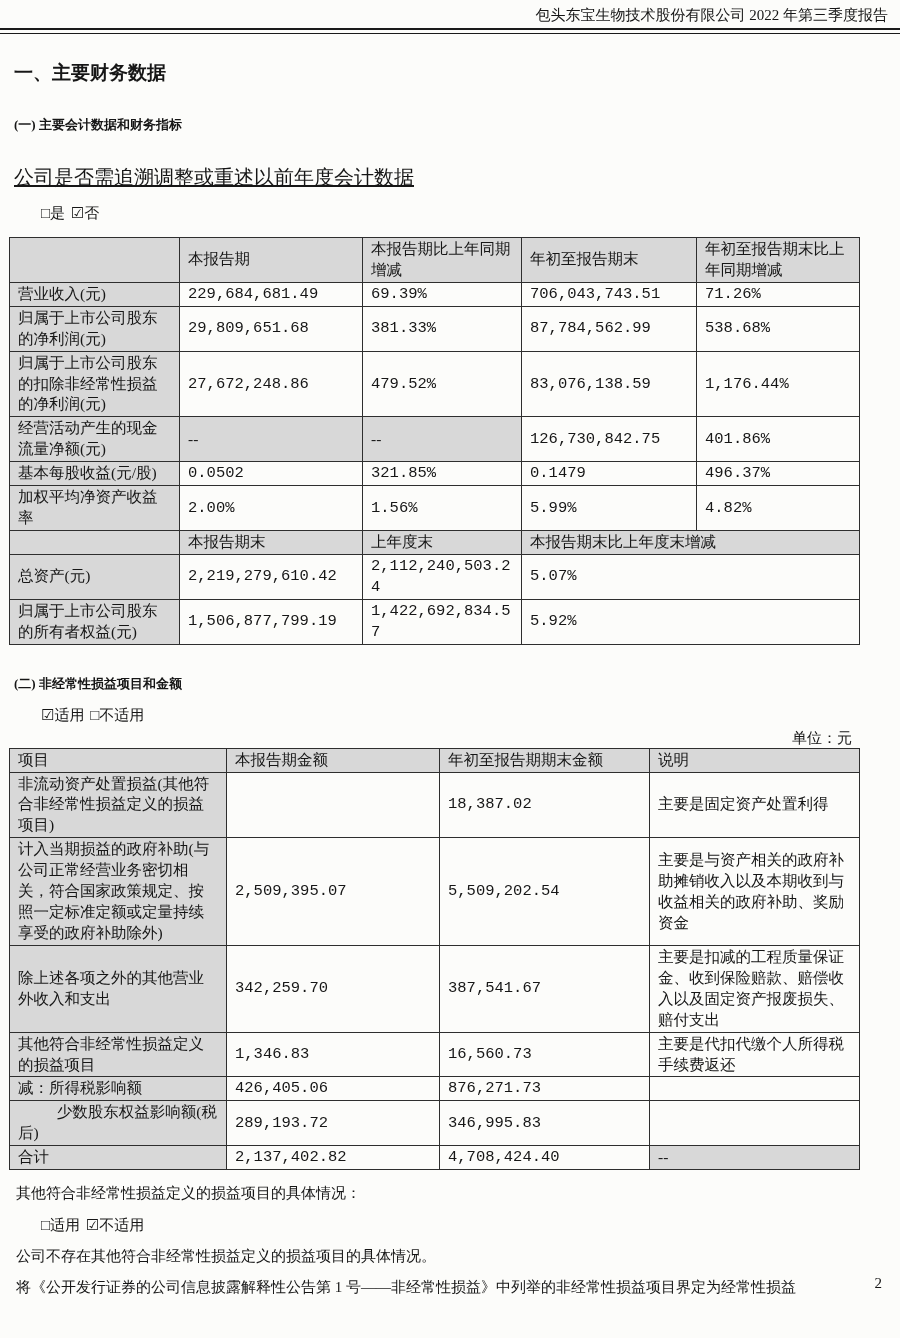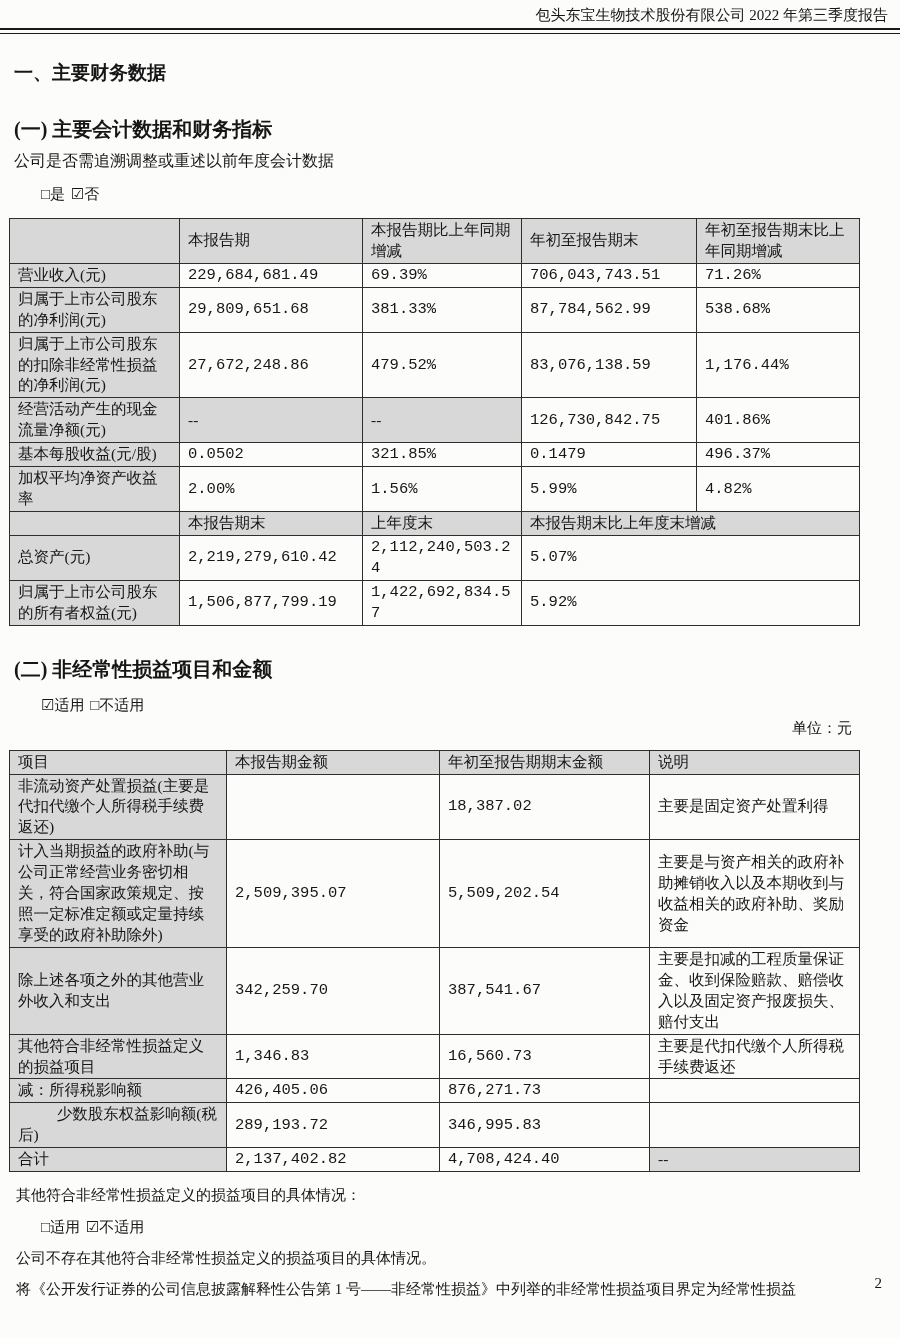--- a/index.html
+++ b/index.html
@@ -6,22 +6,22 @@
   body{
     width:900px;height:1338px;
     background:#fcfcfa;
     font-family:"Liberation Serif","DejaVu Serif",serif;
     color:#161616;
   }
   .page{position:relative;width:900px;height:1312px;overflow:hidden;}
   .doc-header{padding-top:6px;text-align:right;font-size:15px;padding-right:12px;}
   .header-rule{margin-top:3px;height:3px;border-top:2px solid #1a1a1a;border-bottom:1px solid #1a1a1a;}
   .h1{margin:26px 0 0 14px;font-size:19px;font-weight:bold;}
-  .h2{margin:30px 0 0 14px;font-size:20px;font-weight:bold;}
-  .para{margin:8px 0 0 14px;font-size:16px;}
+  .h2{margin:30px 0 0 14px;font-size:13px;font-weight:bold;}
+  .para{margin:30px 0 0 14px;font-size:20px;text-decoration:underline;}
   .checkline{margin:13px 0 0 14px;font-size:15px;padding-left:27px;}
   .checkline .box{margin-right:2px;}
   .unit-line{margin:4px 48px 0 0;text-align:right;font-size:15px;}
   .tbl{border-collapse:collapse;margin:14px 0 0 9px;table-layout:fixed;}
   .tbl td{
     border:1px solid #2e2e2e;
     padding:1px 8px;
     vertical-align:middle;
     font-size:15.5px;
     line-height:1.35;
@@ -138,36 +138,36 @@
 
   <div class="h2">(二) 非经常性损益项目和金额</div>
 
   <div class="checkline">
     <span class="box">☑适用</span>
     <span class="box">□不适用</span>
   </div>
 
   <div class="unit-line">单位：元</div>
 
-  <table class="tbl" style="margin-top:12px;padding-left:48px;">
+  <table class="tbl" style="margin-top:0;padding-left:48px;">
     <colgroup>
       <col style="width:217px">
         <col style="width:213px">
         <col style="width:210px">
         <col style="width:210px">
     </colgroup>
     <tbody>
         <tr>
       <td class="g c">项目</td>
       <td class="g c">本报告期金额</td>
       <td class="g c">年初至报告期期末金额</td>
       <td class="g c">说明</td>
     </tr>
     <tr>
-      <td class="g">非流动资产处置损益(主要是代扣代缴个人所得税手续费返还)</td>
+      <td class="g">非流动资产处置损益(其他符合非经常性损益定义的损益项目)</td>
       <td class="r"></td>
       <td class="r">18,387.02</td>
       <td>主要是固定资产处置利得</td>
     </tr>
     <tr>
       <td class="g">计入当期损益的政府补助(与公司正常经营业务密切相关，符合国家政策规定、按照一定标准定额或定量持续享受的政府补助除外)</td>
       <td class="r">2,509,395.07</td>
       <td class="r">5,509,202.54</td>
       <td>主要是与资产相关的政府补助摊销收入以及本期收到与收益相关的政府补助、奖励资金</td>
     </tr>

